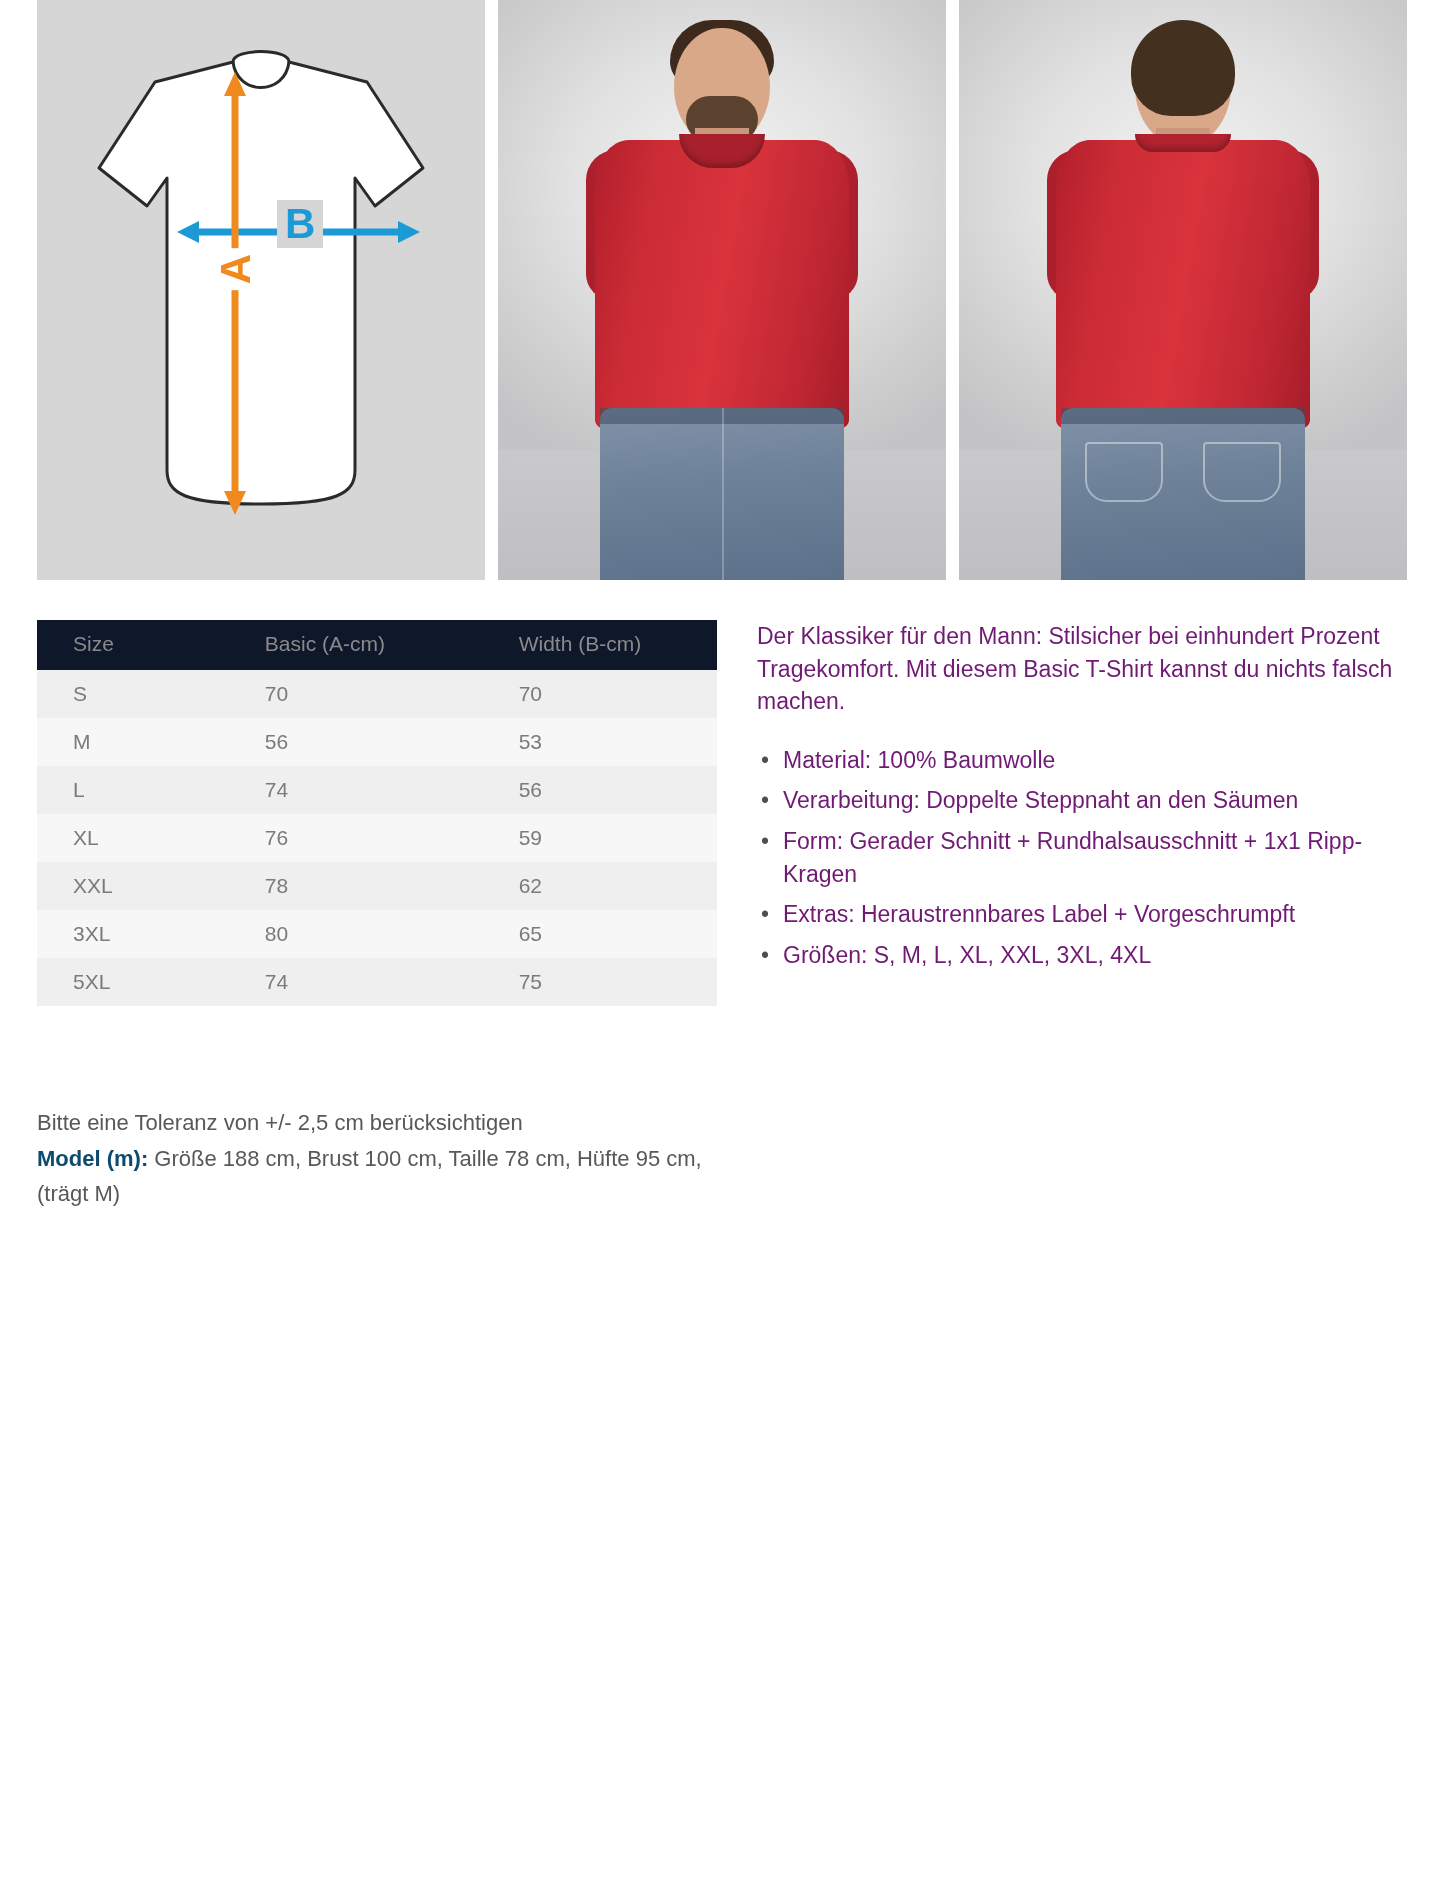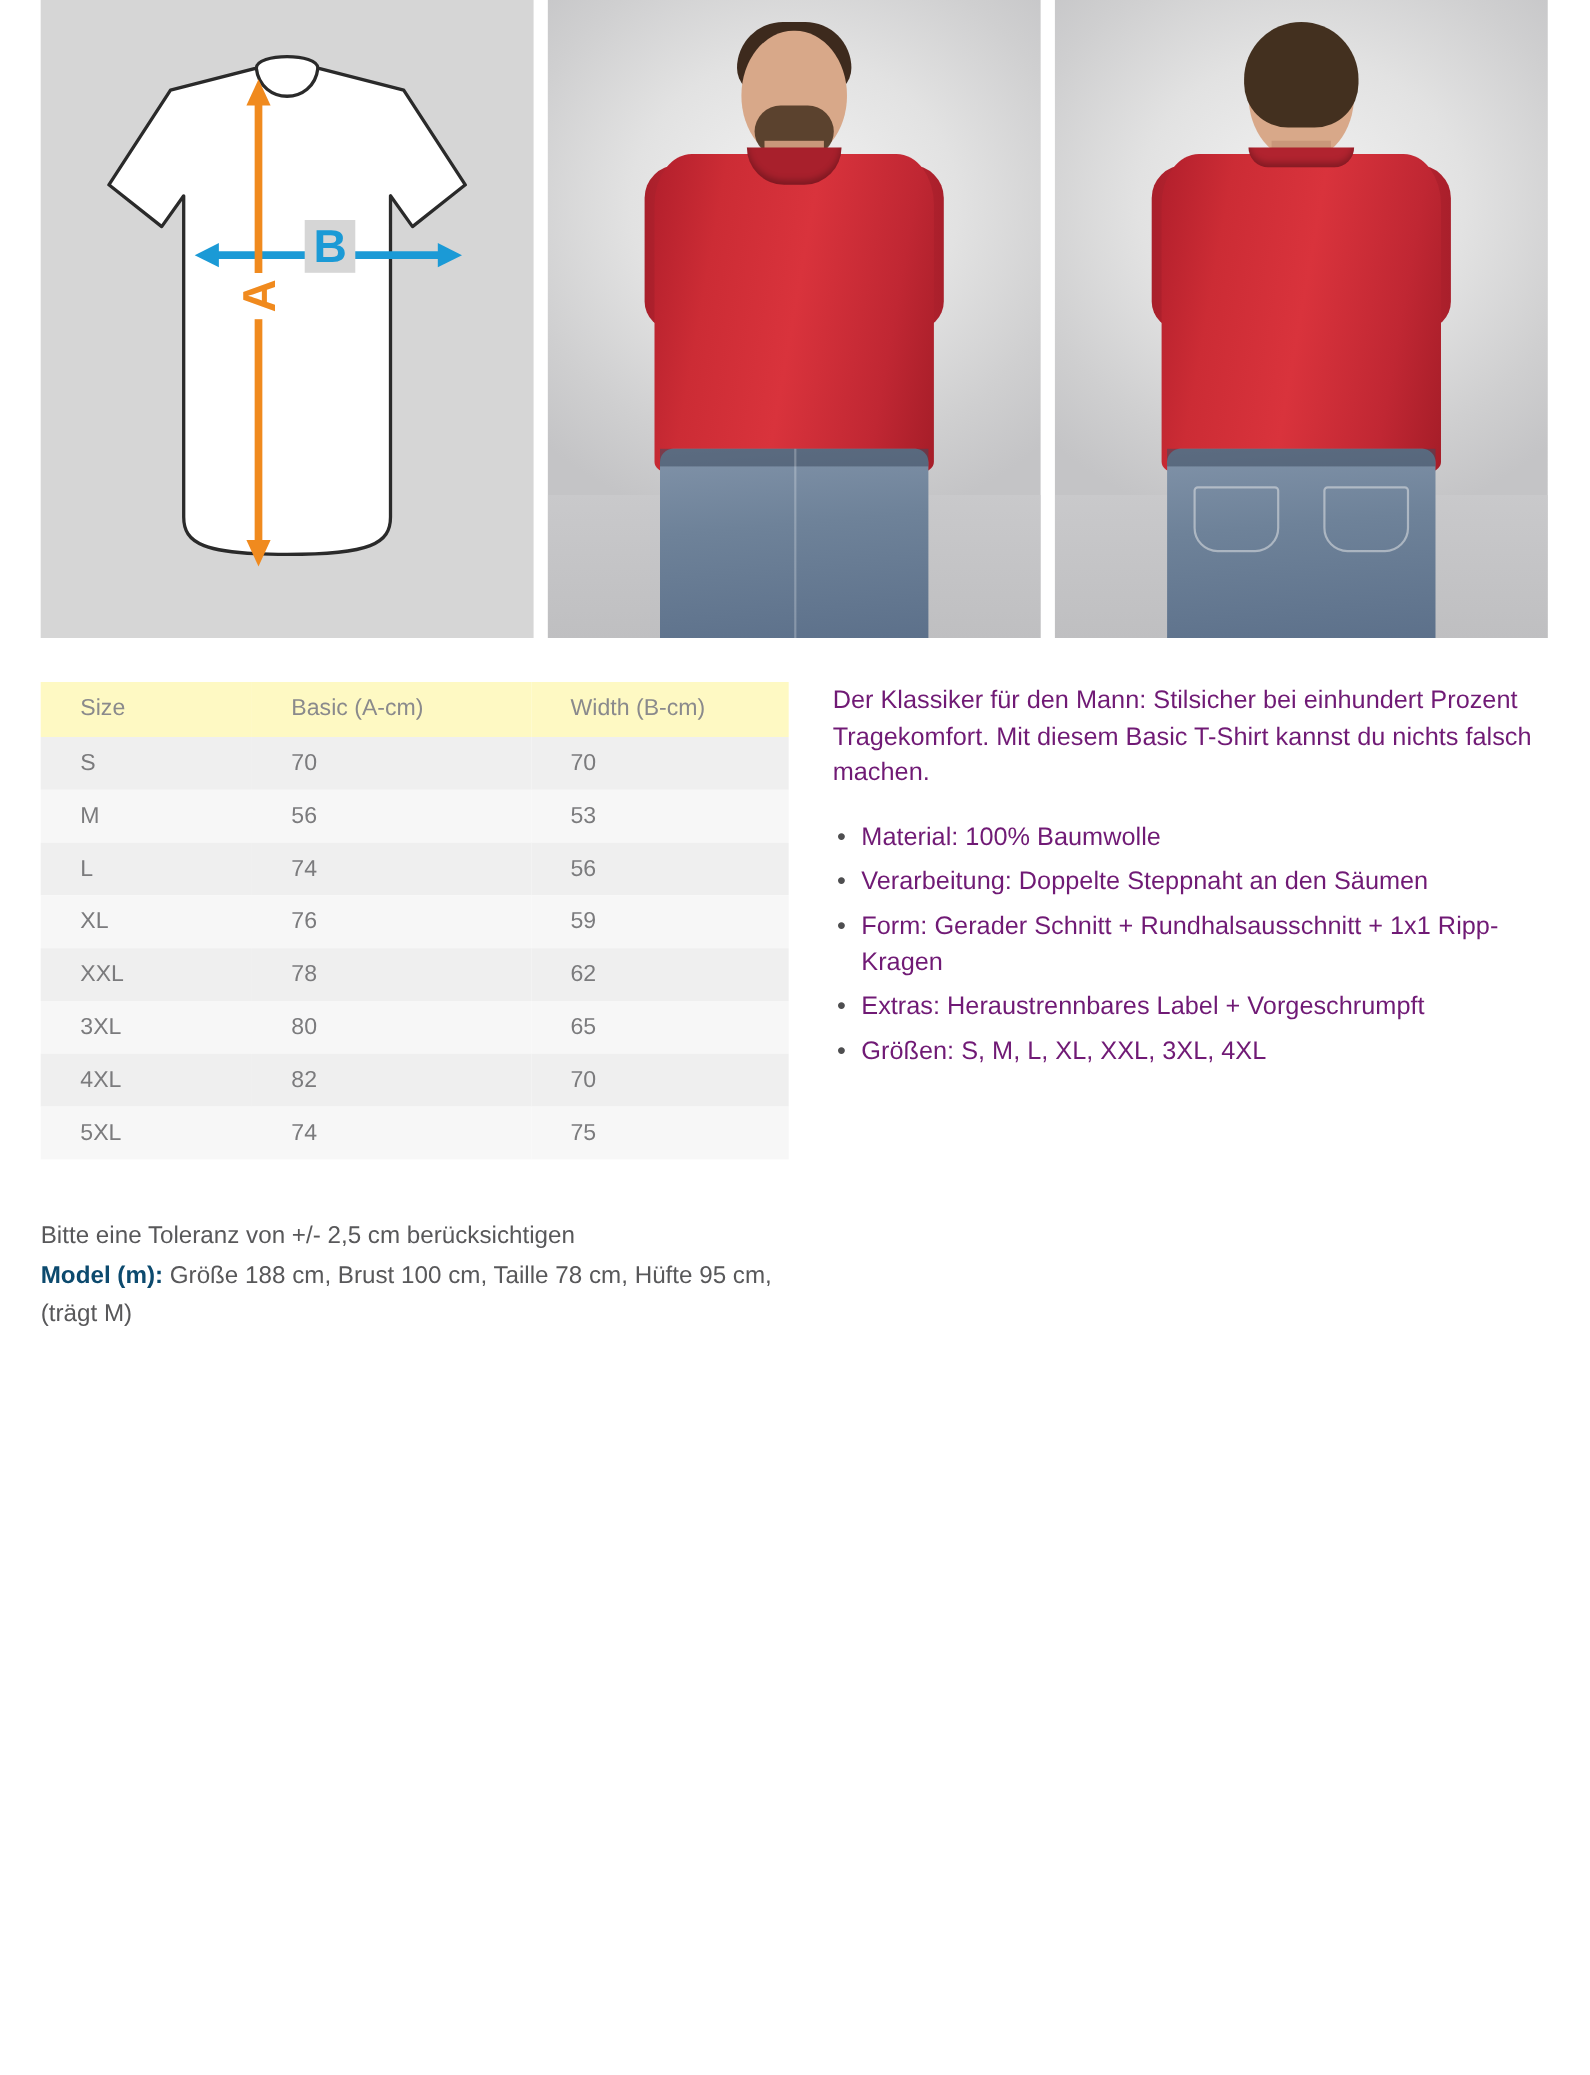--- a/index.html
+++ b/index.html
@@ -180,21 +180,21 @@
     font-size: 21px;
   }
   .size-table th,
   .size-table td {
     text-align: left;
     padding: 12px 0 12px 36px;
     font-weight: normal;
     color: #7b7b7d;
   }
   .size-table th { color: #8a8a8c; font-size: 21px; padding-bottom: 14px; }
-  .size-table thead tr { background: #fef9c3; }
+  .size-table thead tr { background: #0f172a; }
   .size-table tbody tr:nth-child(odd)  { background: #efefef; }
   .size-table tbody tr:nth-child(even) { background: #f7f7f7; }
   .col-size   { width: 185px; }
   .col-length { width: 260px; }
   .col-width  { width: 235px; }
 
   
   .note {
     position: absolute;
     left: 37px;
@@ -352,25 +352,20 @@
         <td>XXL</td>
         <td>78</td>
         <td>62</td>
       </tr>
       <tr>
         <td>3XL</td>
         <td>80</td>
         <td>65</td>
       </tr>
       <tr>
-        <td>4XL</td>
-        <td>82</td>
-        <td>70</td>
-      </tr>
-      <tr>
         <td>5XL</td>
         <td>74</td>
         <td>75</td>
       </tr>
     </tbody>
   </table>
 
   <div class="note">
     <div>Bitte eine Toleranz von +/- 2,5 cm berücksichtigen</div>
     <div>

